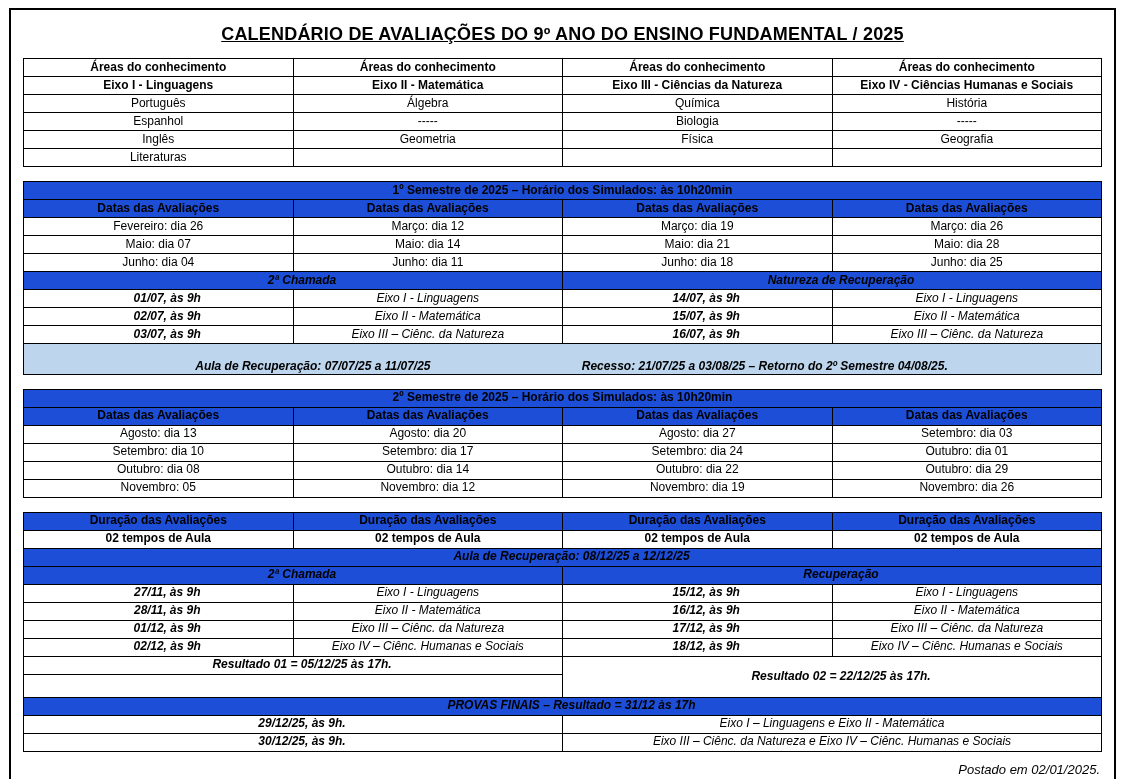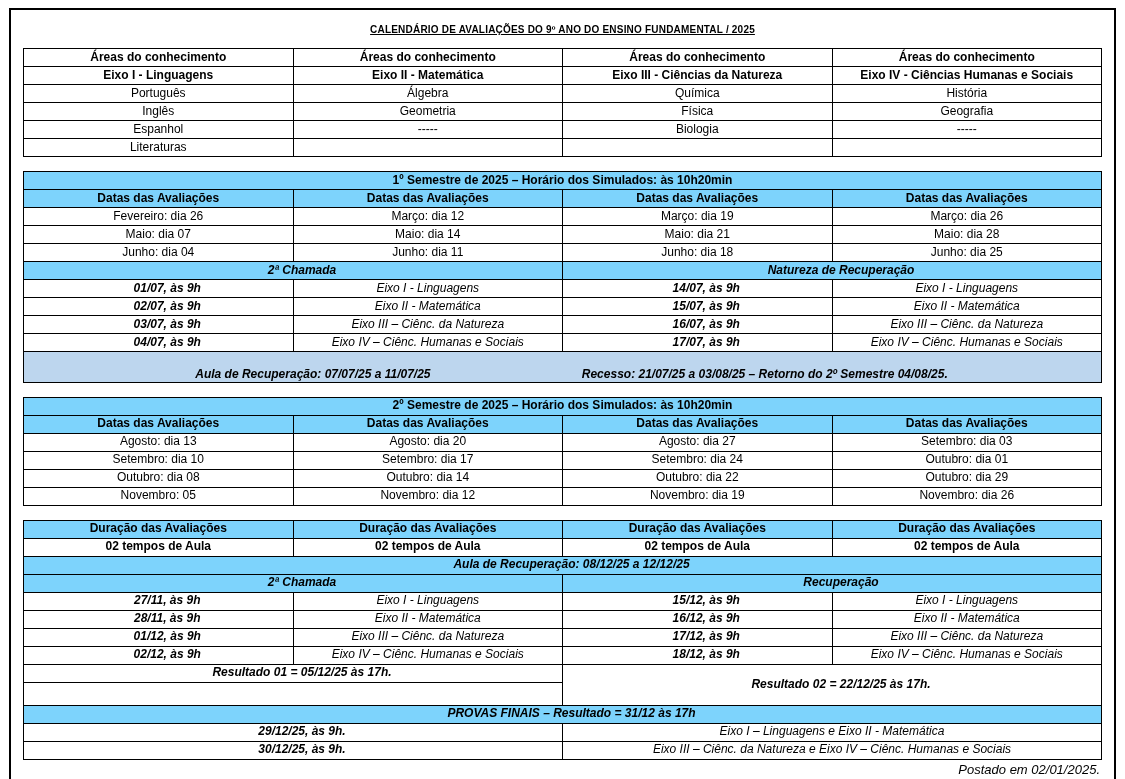--- a/index.html
+++ b/index.html
@@ -14,21 +14,21 @@
     border: 2px solid #000;
     height: 755px;
     padding: 12px 12px 4px;
     background: #fff;
     position: relative;
     overflow: hidden;
   }
   .title {
     text-align: center;
     font-weight: 700;
-    font-size: 10px;
+    font-size: 18px;
     text-decoration: underline;
     margin: 2px 0 13px 0;
     letter-spacing: 0.2px;
   }
   table {
     width: 100%;
     border-collapse: collapse;
     table-layout: fixed;
     margin-bottom: 14px;
   }
@@ -36,21 +36,21 @@
     border: 1px solid #000;
     font-size: 12px;
     text-align: center;
     vertical-align: middle;
     height: 17px;
     padding: 0 2px;
     line-height: 1.15;
     overflow: hidden;
     white-space: nowrap;
   }
-  .gray { background: #7dd3fc; }
+  .gray { background: #1d4ed8; }
   .blue { background: #bdd6ee; }
   .b  { font-weight: 700; }
   .i  { font-style: italic; }
   .bi { font-weight: 700; font-style: italic; padding-left: 20px; }
   .note-flex { display: flex; justify-content: space-evenly; align-items: center; margin-top: 16px; }
   .empty-tall { height: 22px; }
   .tall2 { height: 39px; }
   .footer {
     position: absolute;
     right: 14px;
@@ -80,32 +80,32 @@
         <td class="b">Eixo III - Ciências da Natureza</td>
         <td class="b">Eixo IV - Ciências Humanas e Sociais</td>
       </tr>
       <tr>
         <td>Português</td>
         <td>Álgebra</td>
         <td>Química</td>
         <td>História</td>
       </tr>
       <tr>
+        <td>Espanhol</td>
+        <td>-----</td>
+        <td>Biologia</td>
+        <td>-----</td>
+      </tr>
+      <tr>
         <td>Inglês</td>
         <td>Geometria</td>
         <td>Física</td>
         <td>Geografia</td>
       </tr>
       <tr>
-        <td>Espanhol</td>
-        <td>-----</td>
-        <td>Biologia</td>
-        <td>-----</td>
-      </tr>
-      <tr>
         <td>Literaturas</td>
         <td></td>
         <td></td>
         <td></td>
       </tr>
     </tbody>
   </table>
 
   <table>
     <tbody>
@@ -150,26 +150,20 @@
         <td class="bi">02/07, às 9h</td>
         <td class="i">Eixo II - Matemática</td>
         <td class="bi">15/07, às 9h</td>
         <td class="i">Eixo II - Matemática</td>
       </tr>
       <tr>
         <td class="bi">03/07, às 9h</td>
         <td class="i">Eixo III – Ciênc. da Natureza</td>
         <td class="bi">16/07, às 9h</td>
         <td class="i">Eixo III – Ciênc. da Natureza</td>
-      </tr>
-      <tr>
-        <td class="bi">04/07, às 9h</td>
-        <td class="i">Eixo IV – Ciênc. Humanas e Sociais</td>
-        <td class="bi">17/07, às 9h</td>
-        <td class="i">Eixo IV – Ciênc. Humanas e Sociais</td>
       </tr>
       <tr>
         <td colspan="4" class="blue bi">
           <div class="note-flex">
             <span>Aula de Recuperação: 07/07/25 a 11/07/25</span>
             <span>Recesso: 21/07/25 a 03/08/25 – Retorno do 2º Semestre 04/08/25.</span>
           </div>
         </td>
       </tr>
     </tbody>

